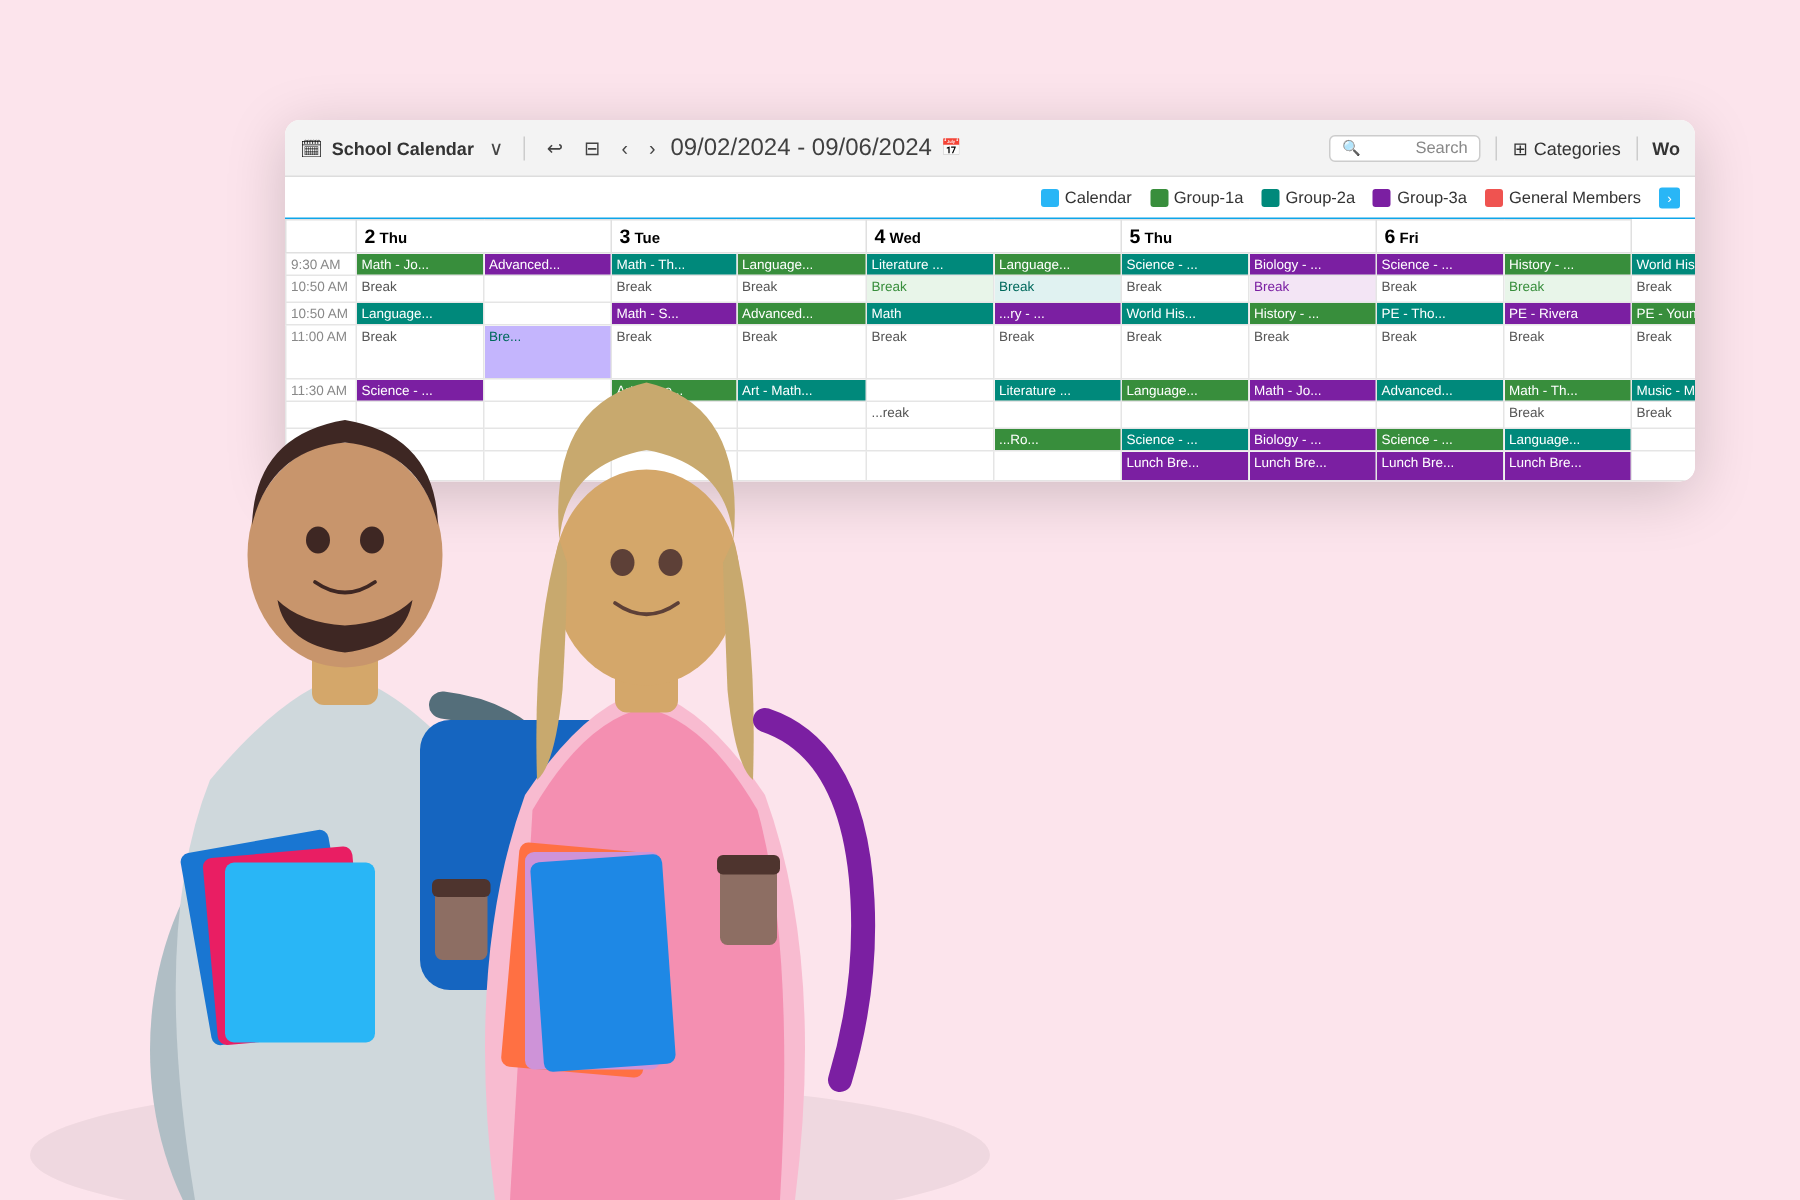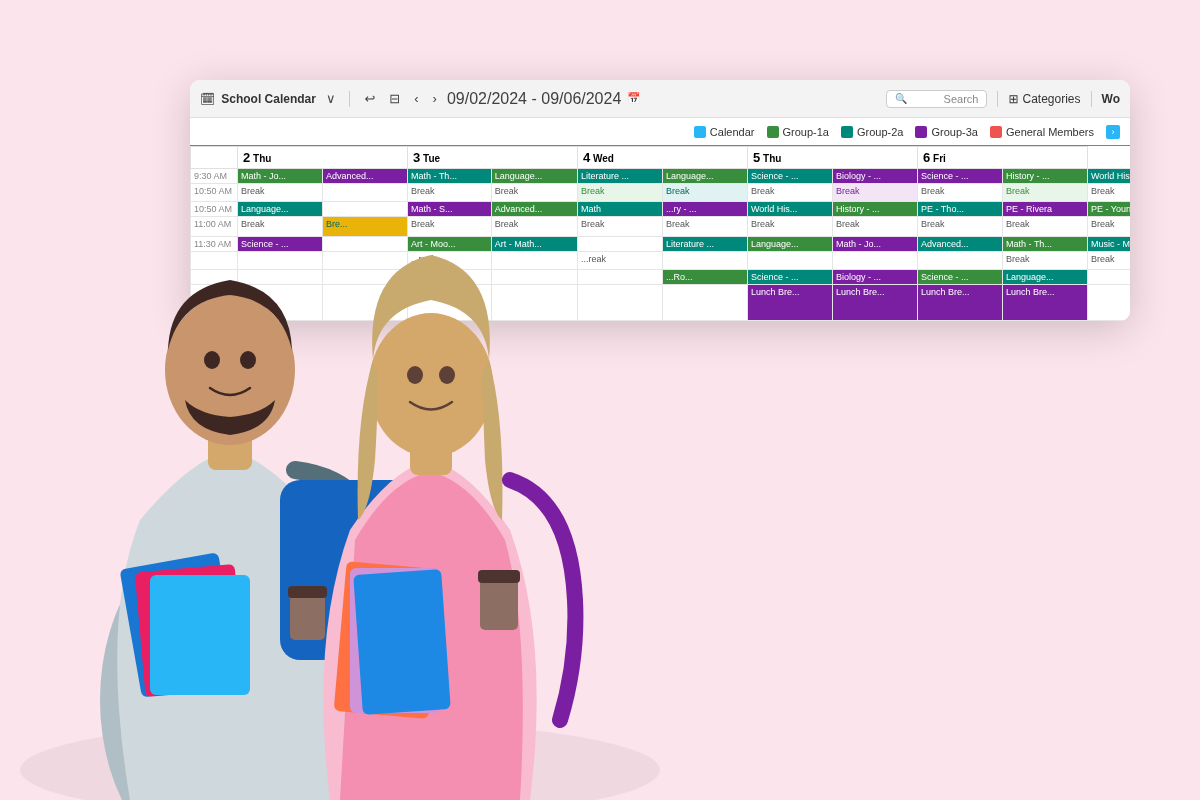--- a/index.html
+++ b/index.html
@@ -287,24 +287,24 @@
           <td class="t-teal">Math</td>
           <td class="t-purple">...ry - ...</td>
           <td class="t-teal">World His...</td>
           <td class="t-green">History - ...</td>
           <td class="t-teal">PE - Tho...</td>
           <td class="t-purple">PE - Rivera</td>
           <td class="t-green">PE - Young</td>
 
         </tr>
 
-        <tr style="height:20px;">
+        <tr style="height:36px;">
           <td class="time-col">11:00 AM</td>
           <td class="t-break">Break</td>
-          <td class="t-break" style="background:#eab308;color:#00695c;">Bre...</td>
+          <td class="t-break" style="background:#c4b5fd;color:#00695c;">Bre...</td>
           <td class="t-break">Break</td>
           <td class="t-break">Break</td>
           <td class="t-break">Break</td>
           <td class="t-break">Break</td>
           <td class="t-break">Break</td>
           <td class="t-break">Break</td>
           <td class="t-break">Break</td>
           <td class="t-break">Break</td>
           <td class="t-break">Break</td>
 
@@ -351,21 +351,21 @@
           <td class="t-white"></td>
           <td class="t-green">...Ro...</td>
           <td class="t-teal">Science - ...</td>
           <td class="t-purple">Biology - ...</td>
           <td class="t-green">Science - ...</td>
           <td class="t-teal">Language...</td>
           <td class="t-white"></td>
 
         </tr>
 
-        <tr style="height:36px;margin-left:44px;">
+        <tr style="height:20px;margin-left:44px;">
           <td class="time-col"></td>
           <td class="t-white"></td>
           <td class="t-white"></td>
           <td class="t-white"></td>
           <td class="t-white"></td>
           <td class="t-white"></td>
           <td class="t-white"></td>
           <td class="t-purple">Lunch Bre...</td>
           <td class="t-purple">Lunch Bre...</td>
           <td class="t-purple">Lunch Bre...</td>

